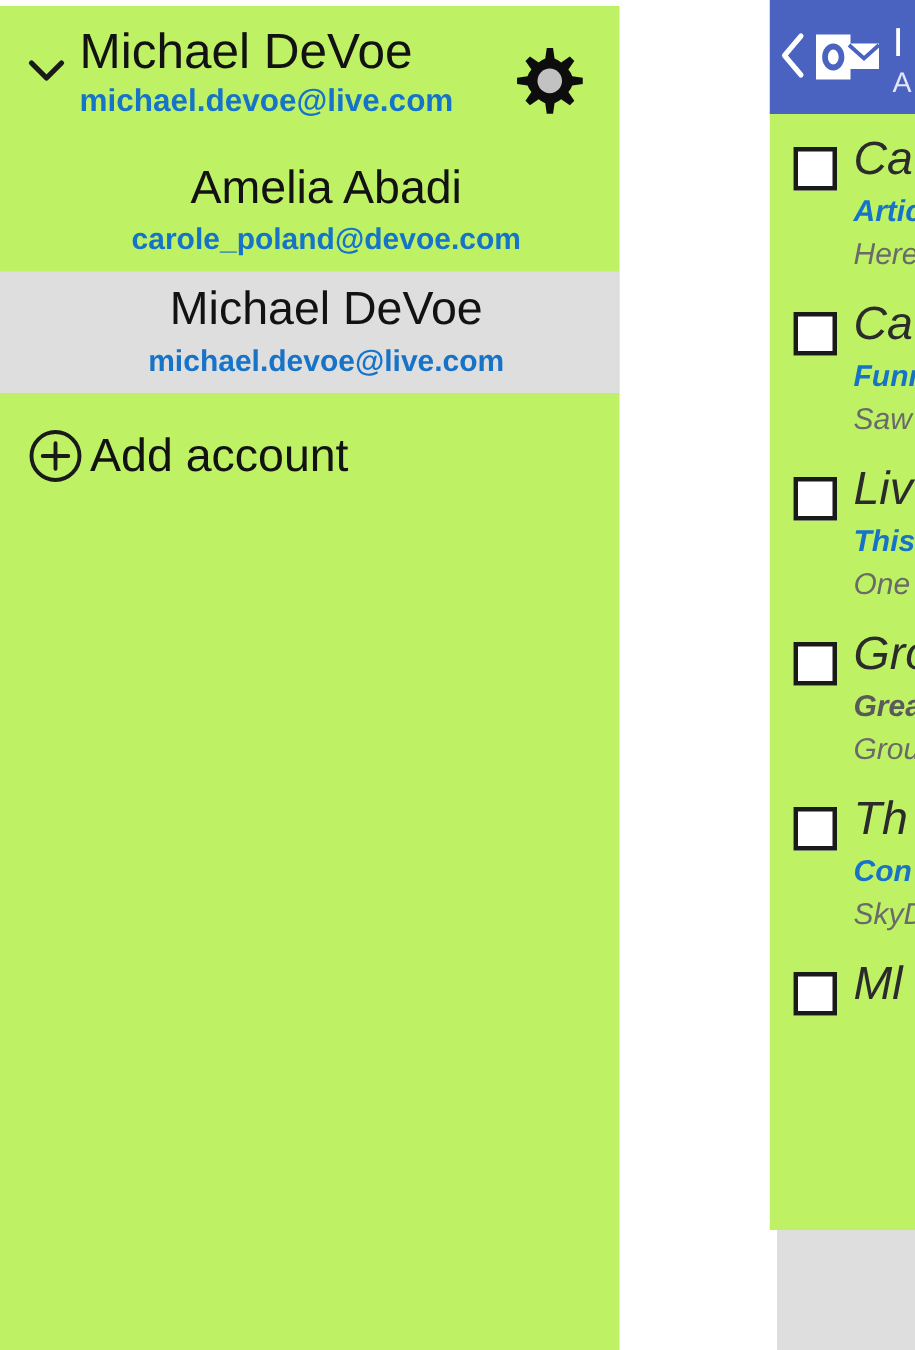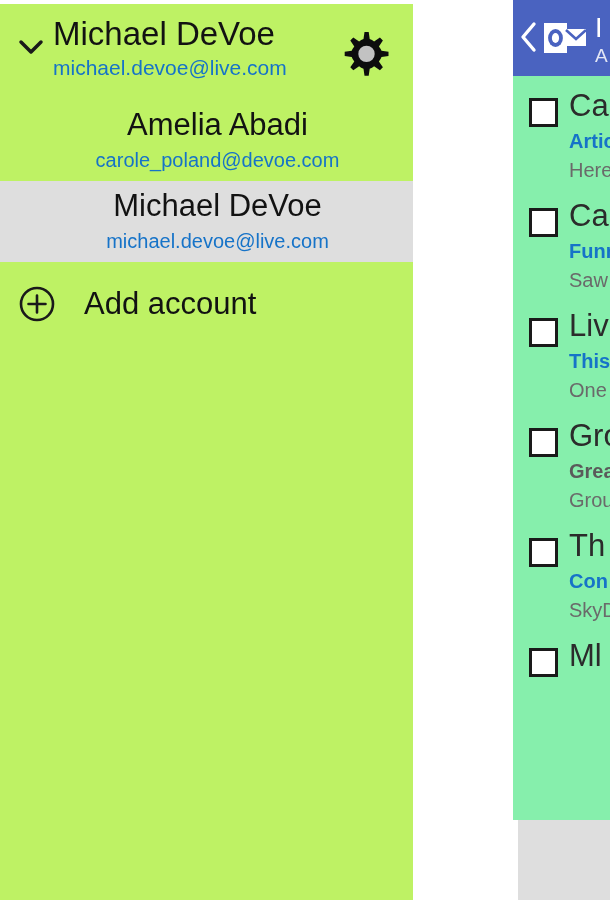--- a/index.html
+++ b/index.html
@@ -70,21 +70,21 @@
     font-size: 33px;
     line-height: 40px;
     color: #121212;
     font-weight: 400;
     white-space: nowrap;
   }
   .acct-email {
     font-size: 21px;
     line-height: 28px;
     color: #1673c8;
-    font-weight: normal;
+    font-weight: bold;
     white-space: nowrap;
   }
 
   .acct-row {
     position: relative;
     height: 81px;
     padding: 4px 0 0 22px;
     box-sizing: border-box;
     text-align: center;
   }
@@ -99,21 +99,21 @@
     font-size: 20px;
     line-height: 28px;
   }
 
   .add-account-row {
     position: relative;
     height: 68px;
     padding-left: 18px;
     display: flex;
     align-items: center;
-    gap: 28px;
+    gap: 4px;
     margin-top: 8px;
   }
   .plus-icon { width: 38px; height: 38px; flex: 0 0 auto; }
   .plus-icon svg { display: block; }
   .add-account-label {
     font-size: 31px;
     line-height: 38px;
     color: #121212;
     white-space: nowrap;
   }
@@ -164,22 +164,23 @@
   }
   .mail-subtitle {
     font-size: 19px;
     line-height: 24px;
     color: #e3e6f5;
   }
 
   .mail-list {
     position: relative;
     height: 744px;
-    background: #86efac;
-    overflow: hidden;
+    background: #bef264;
+    overflow: hidden;
+    font-style: italic;
   }
   .mail-row {
     position: relative;
     height: 110px;
     padding: 14px 0 0 14px;
     box-sizing: border-box;
     white-space: nowrap;
     overflow: hidden;
   }
   .mail-checkbox {

